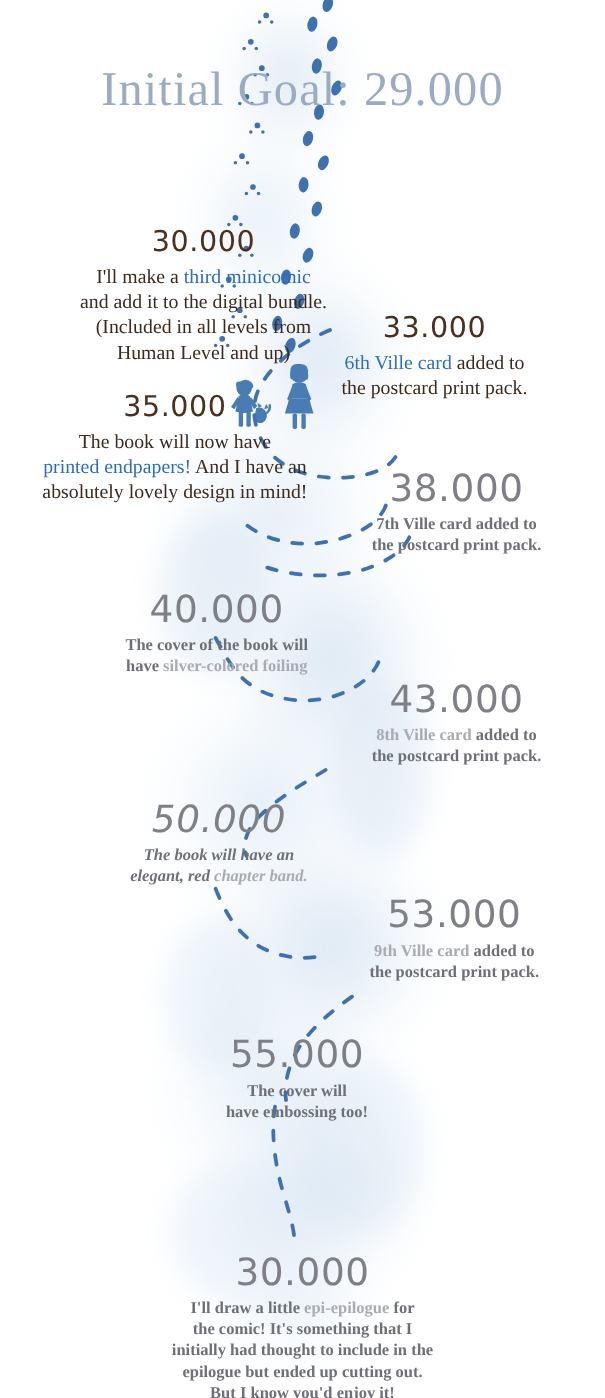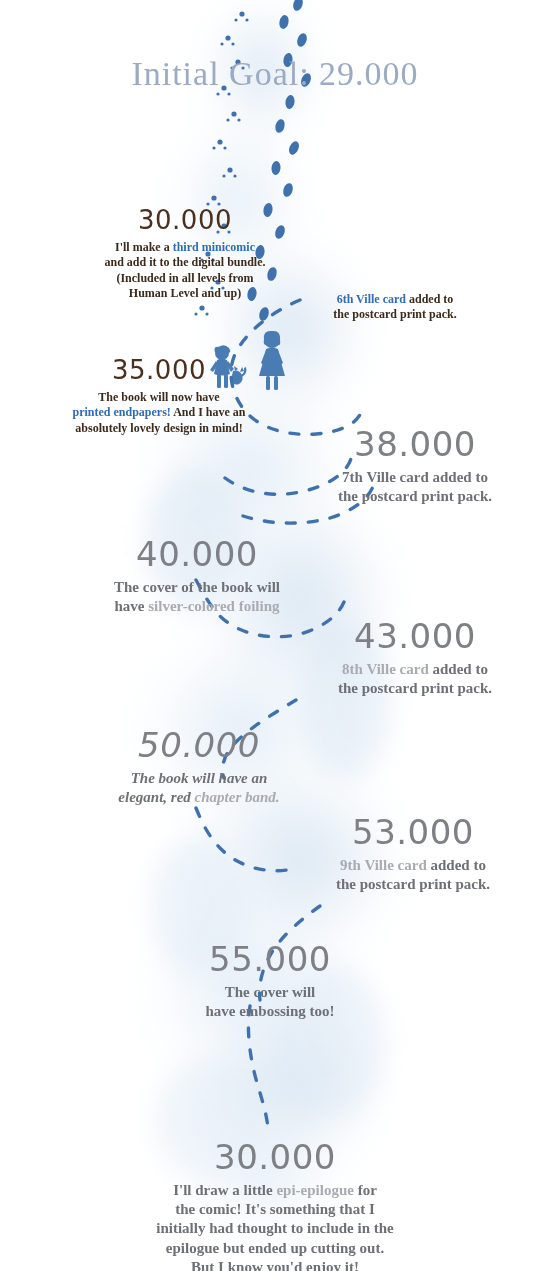--- a/index.html
+++ b/index.html
@@ -5,37 +5,37 @@
   html,body{margin:0;padding:0;background:#ffffff;}
   body{width:550px;height:1271px;overflow:hidden;font-family:"Liberation Serif",serif;}
 
   #page{position:relative;width:550px;height:1271px;background:#ffffff;overflow:hidden;}
   #wash-layer{position:absolute;inset:0;overflow:hidden;}
 
   
   #title{
     position:absolute;left:0;right:0;top:55px;text-align:center;
     font-family:"Liberation Serif",serif;
-    font-size:34px;letter-spacing:1px;color:#9babc4;white-space:nowrap;
+    font-size:44px;letter-spacing:1px;color:#9babc4;white-space:nowrap;
   }
 
   
   .ms{position:absolute;text-align:center;}
   .ms .amt{
     font-family:"DejaVu Sans",sans-serif;
     font-weight:400;letter-spacing:0.5px;line-height:1;
   }
   .ms .body{
     font-family:"Liberation Serif",serif;
     line-height:1.28;margin-top:7px;
   }
 
   
   .ms.unlocked .amt{color:#4b301e;font-size:26px;}
-  .ms.unlocked .body{color:#3d2a1c;font-size:12px;font-weight:bold;}
+  .ms.unlocked .body{color:#3d2a1c;font-size:18px;font-weight:normal;}
   .ms.unlocked .hl{color:#2f6db5;}
 
   
   .ms.locked .amt{color:#7e8086;font-size:34px;}
   .ms.locked .body{color:#6e7076;font-size:15px;font-weight:bold;}
   .ms.locked .hl{color:#a9abb0;}
 
   
   #ms-30000{left:30px;  top:183px; width:310px;margin-top:24px;}
   #ms-33000{left:250px; top:285px; width:290px;}
@@ -204,20 +204,21 @@
     <div class="amt">30.000</div>
     <div class="body">
         <div><span>I'll make a </span><span class="hl">third minicomic</span></div>
         <div><span>and add it to the digital bundle.</span></div>
         <div><span>(Included in all levels from</span></div>
         <div><span>Human Level and up)</span></div>
       </div>
   </div>
 
   <div class="ms unlocked" id="ms-33000">
+    <div class="amt">33.000</div>
     <div class="body">
         <div><span class="hl">6th Ville card</span><span> added to</span></div>
         <div><span>the postcard print pack.</span></div>
       </div>
   </div>
 
   <div class="ms unlocked" id="ms-35000">
     <div class="amt">35.000</div>
     <div class="body">
         <div><span>The book will now have</span></div>

